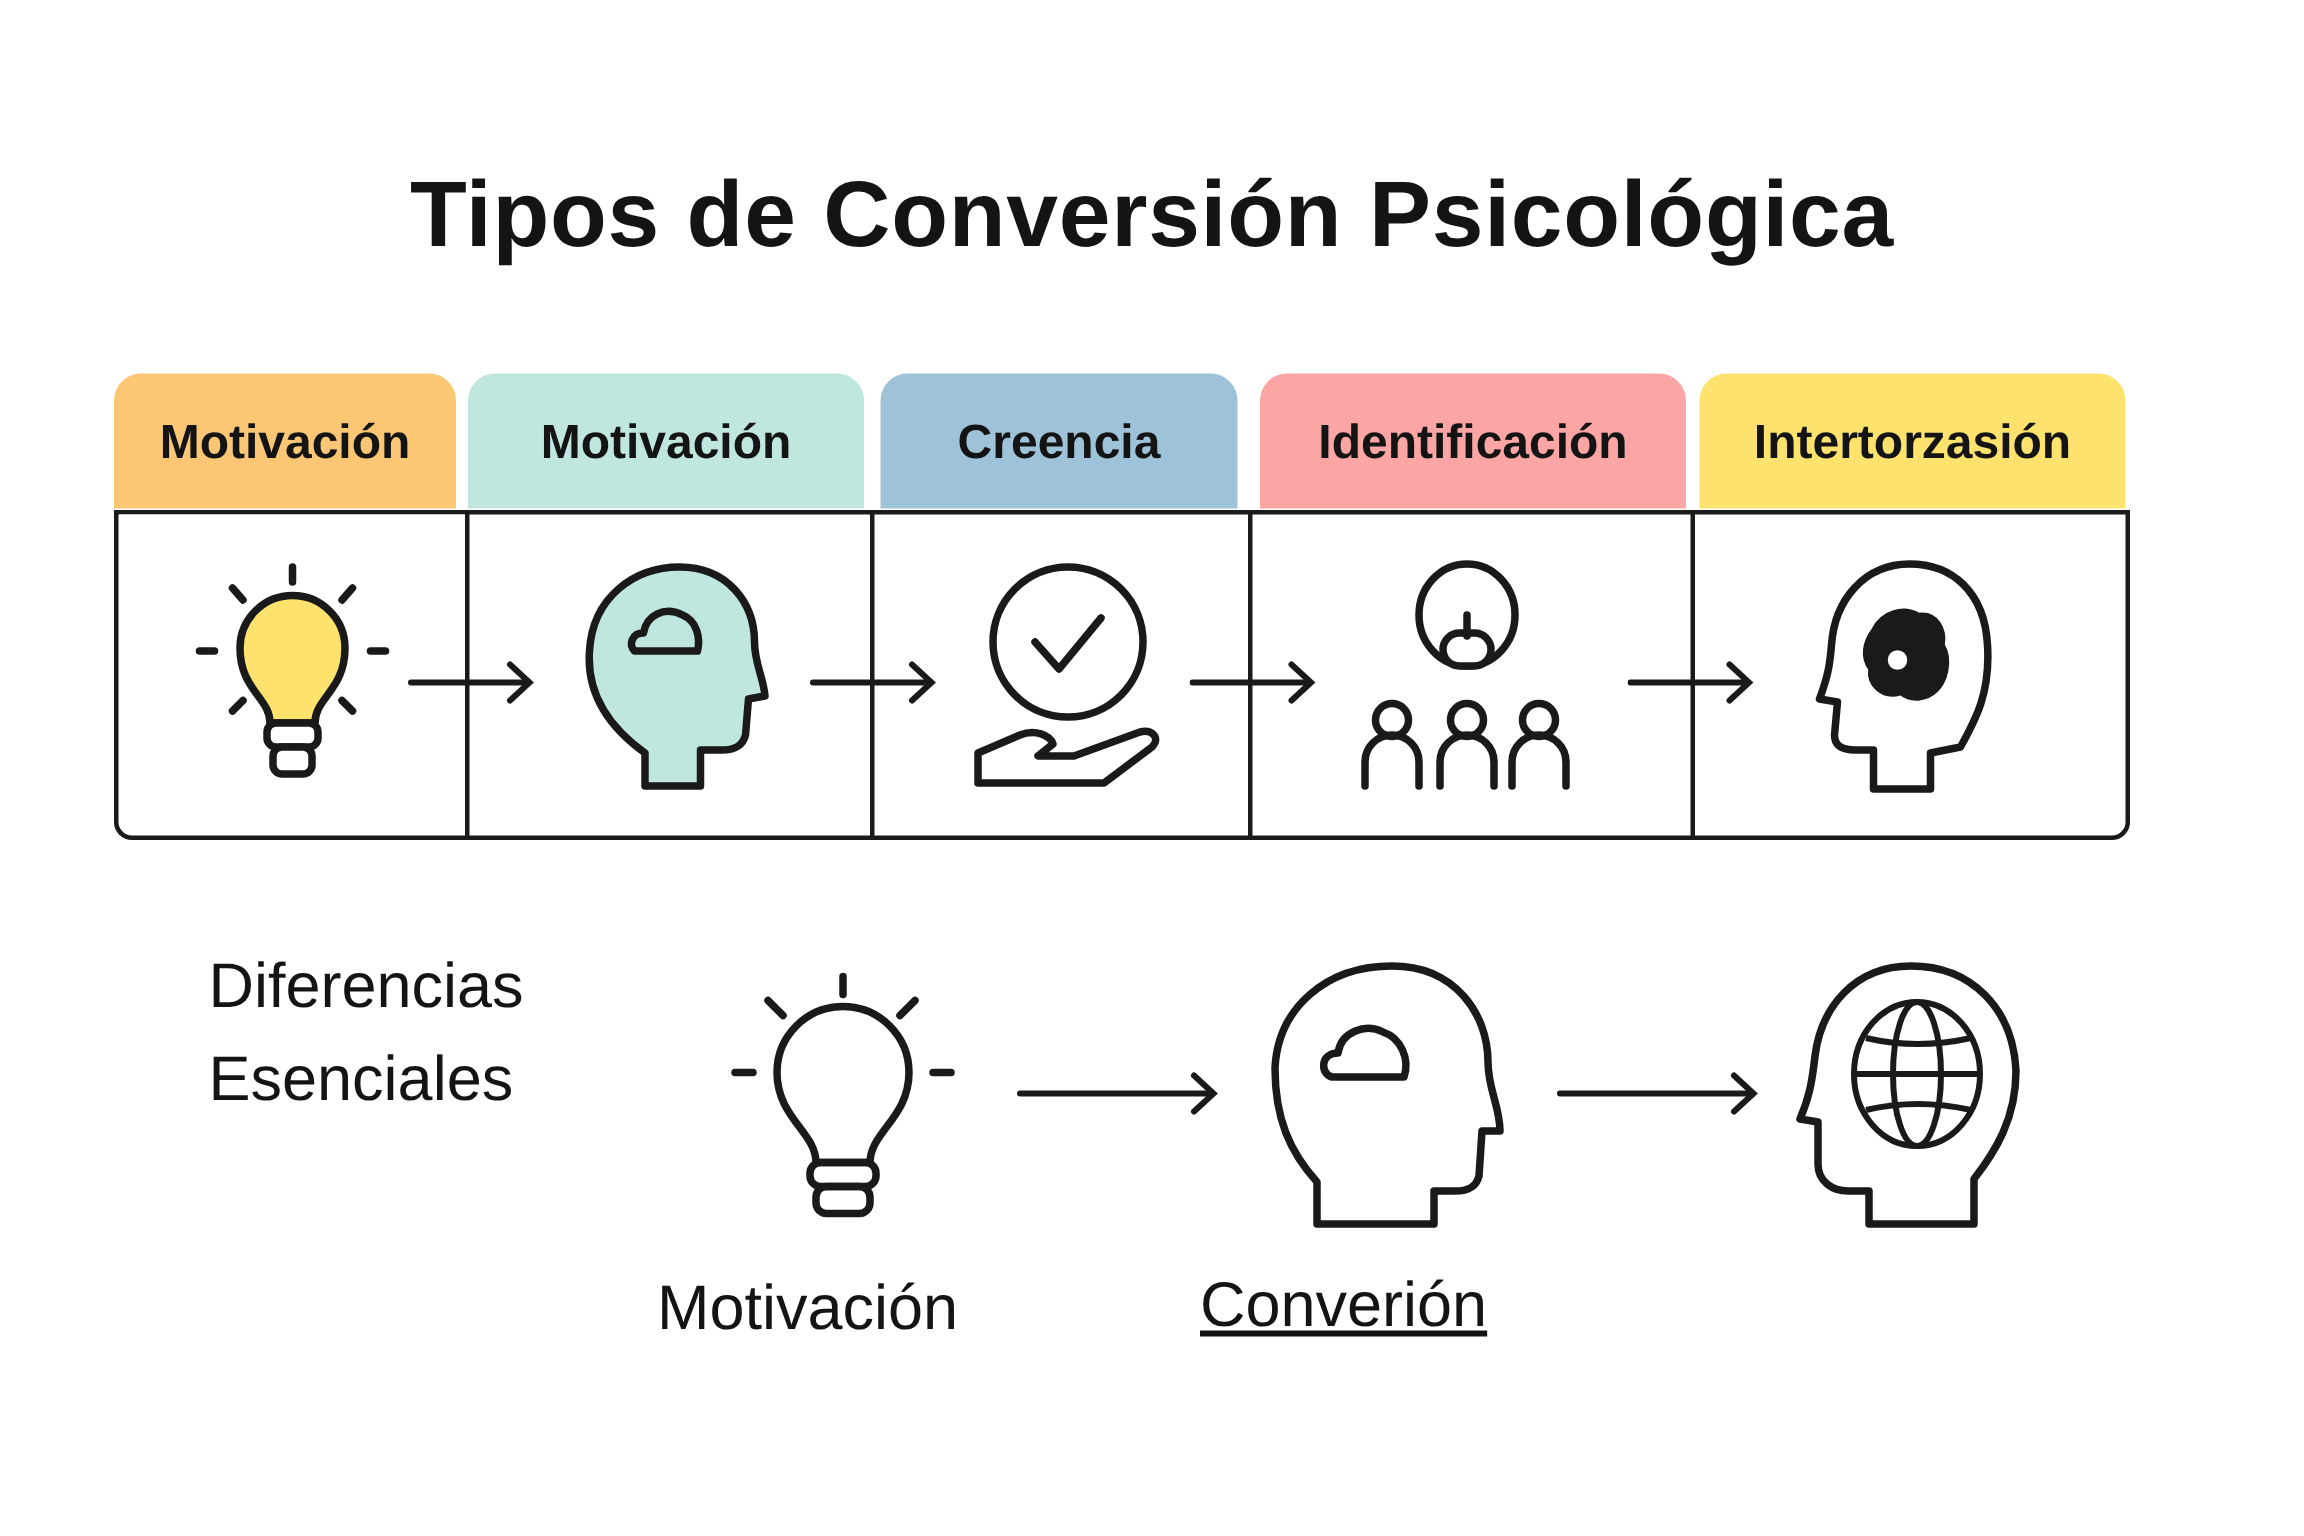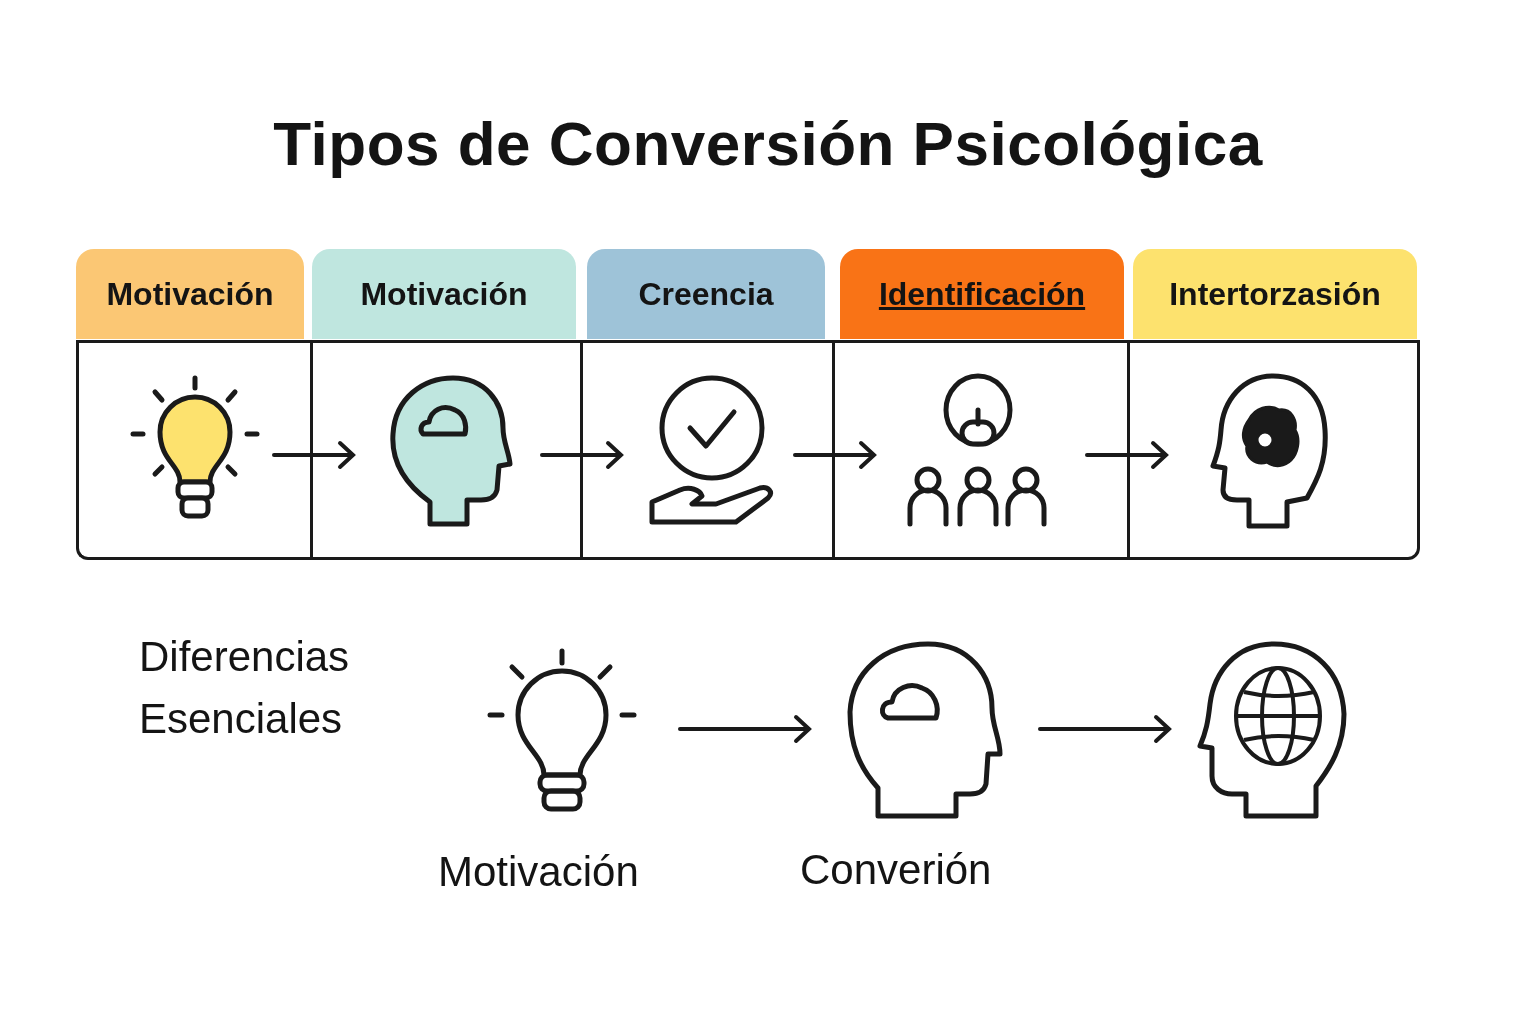--- a/index.html
+++ b/index.html
@@ -23,21 +23,21 @@
 
 <div class="tab" style="left:76px;width:228px;background:#FBC774;">
     <span>Motivación</span>
   </div>
 <div class="tab" style="left:312px;width:264px;background:#BFE6DF;">
     <span>Motivación</span>
   </div>
 <div class="tab" style="left:587px;width:238px;background:#9EC3D8;">
     <span>Creencia</span>
   </div>
-<div class="tab" style="left:840px;width:284px;background:#f97316;text-decoration:underline;">
+<div class="tab" style="left:840px;width:284px;background:#fca5a5;">
     <span>Identificación</span>
   </div>
 <div class="tab" style="left:1133px;width:284px;background:#FDE26E;">
     <span>Intertorzasión</span>
   </div>
 
 <div class="box" style="left:76px;width:238px;border-radius:0 0 0 12px;border-right:none;"></div>
 <div class="box" style="left:310px;width:273px;border-right:none;"></div>
 <div class="box" style="left:580px;width:255px;border-right:none;"></div>
 <div class="box" style="left:832px;width:298px;border-right:none;"></div>
@@ -139,13 +139,13 @@
 <svg class="icon" style="left:1196px;top:636px" width="160" height="185" viewBox="0 0 160 185" fill="none" stroke="#1a1a1a" stroke-width="5" stroke-linejoin="round">
   <path d="M120 180 L120 150 C134 132 148 110 148 78 C146 36 118 8 78 8 C40 8 18 36 14 68 C12 86 10 96 4 110 L16 112 L16 140 C16 152 26 158 36 158 L50 158 L50 180 Z"></path>
   <ellipse cx="82" cy="80" rx="42" ry="48" stroke-width="4"></ellipse>
   <ellipse cx="82" cy="80" rx="16" ry="48" stroke-width="4"></ellipse>
   <line x1="40" y1="80" x2="124" y2="80" stroke-width="4"></line>
   <path d="M48 56 Q82 64 118 56" stroke-width="4"></path>
   <path d="M48 104 Q82 96 118 104" stroke-width="4"></path>
 </svg>
 
 <div class="caption" style="left:438px;top:848px;">Motivación</div>
-<div class="caption" style="left:800px;top:846px;">Converión</div>
+<div class="caption" style="left:800px;top:846px;text-decoration:underline;">Converión</div>
 
 </body></html>

